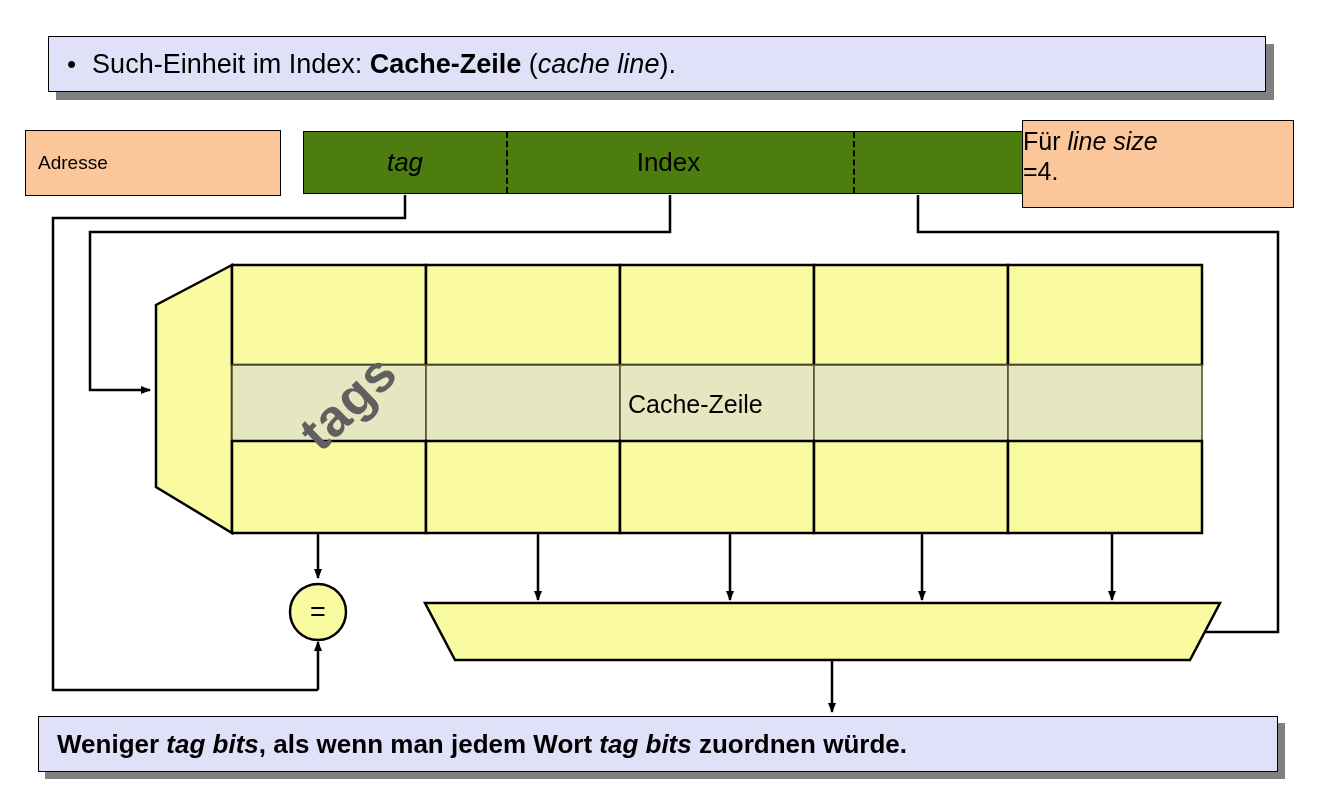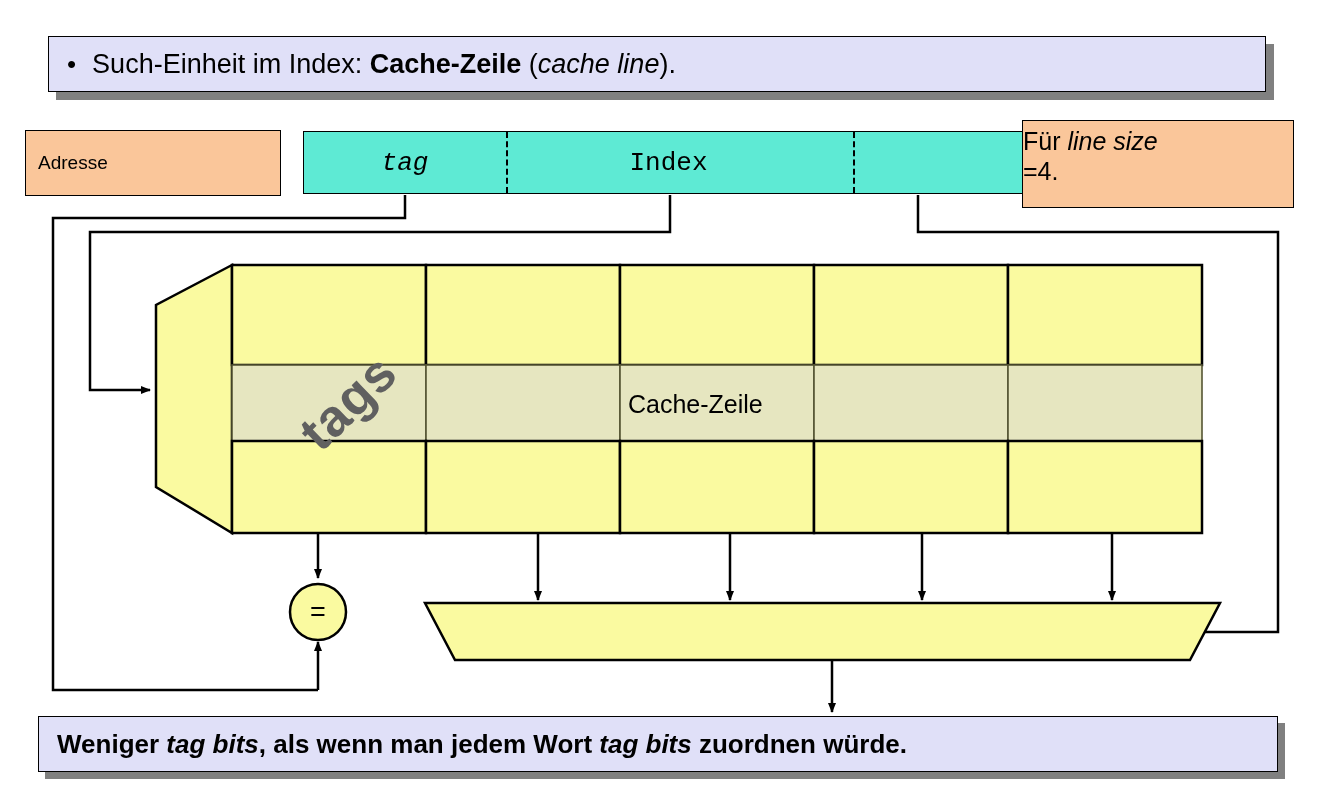--- a/index.html
+++ b/index.html
@@ -62,23 +62,22 @@
     width: 272px; height: 88px;
     padding: 6px 0 0 0;
     font-size: 25px;
     line-height: 1.18;
   }
 
   
   #addr-field {
     left: 303px; top: 131px;
     width: 794px; height: 63px;
-    background: #5eead4;
-    border: 1px solid #000000;
-    font-family: Liberation Mono, monospace;
+    background: #4d7c0f;
+    border: 1px solid #000000;
   }
   #addr-field .addr-seg {
     position: absolute;
     top: 0; bottom: 0;
     display: flex;
     align-items: center;
     justify-content: center;
     font-size: 26px;
     color: #000;
   }

